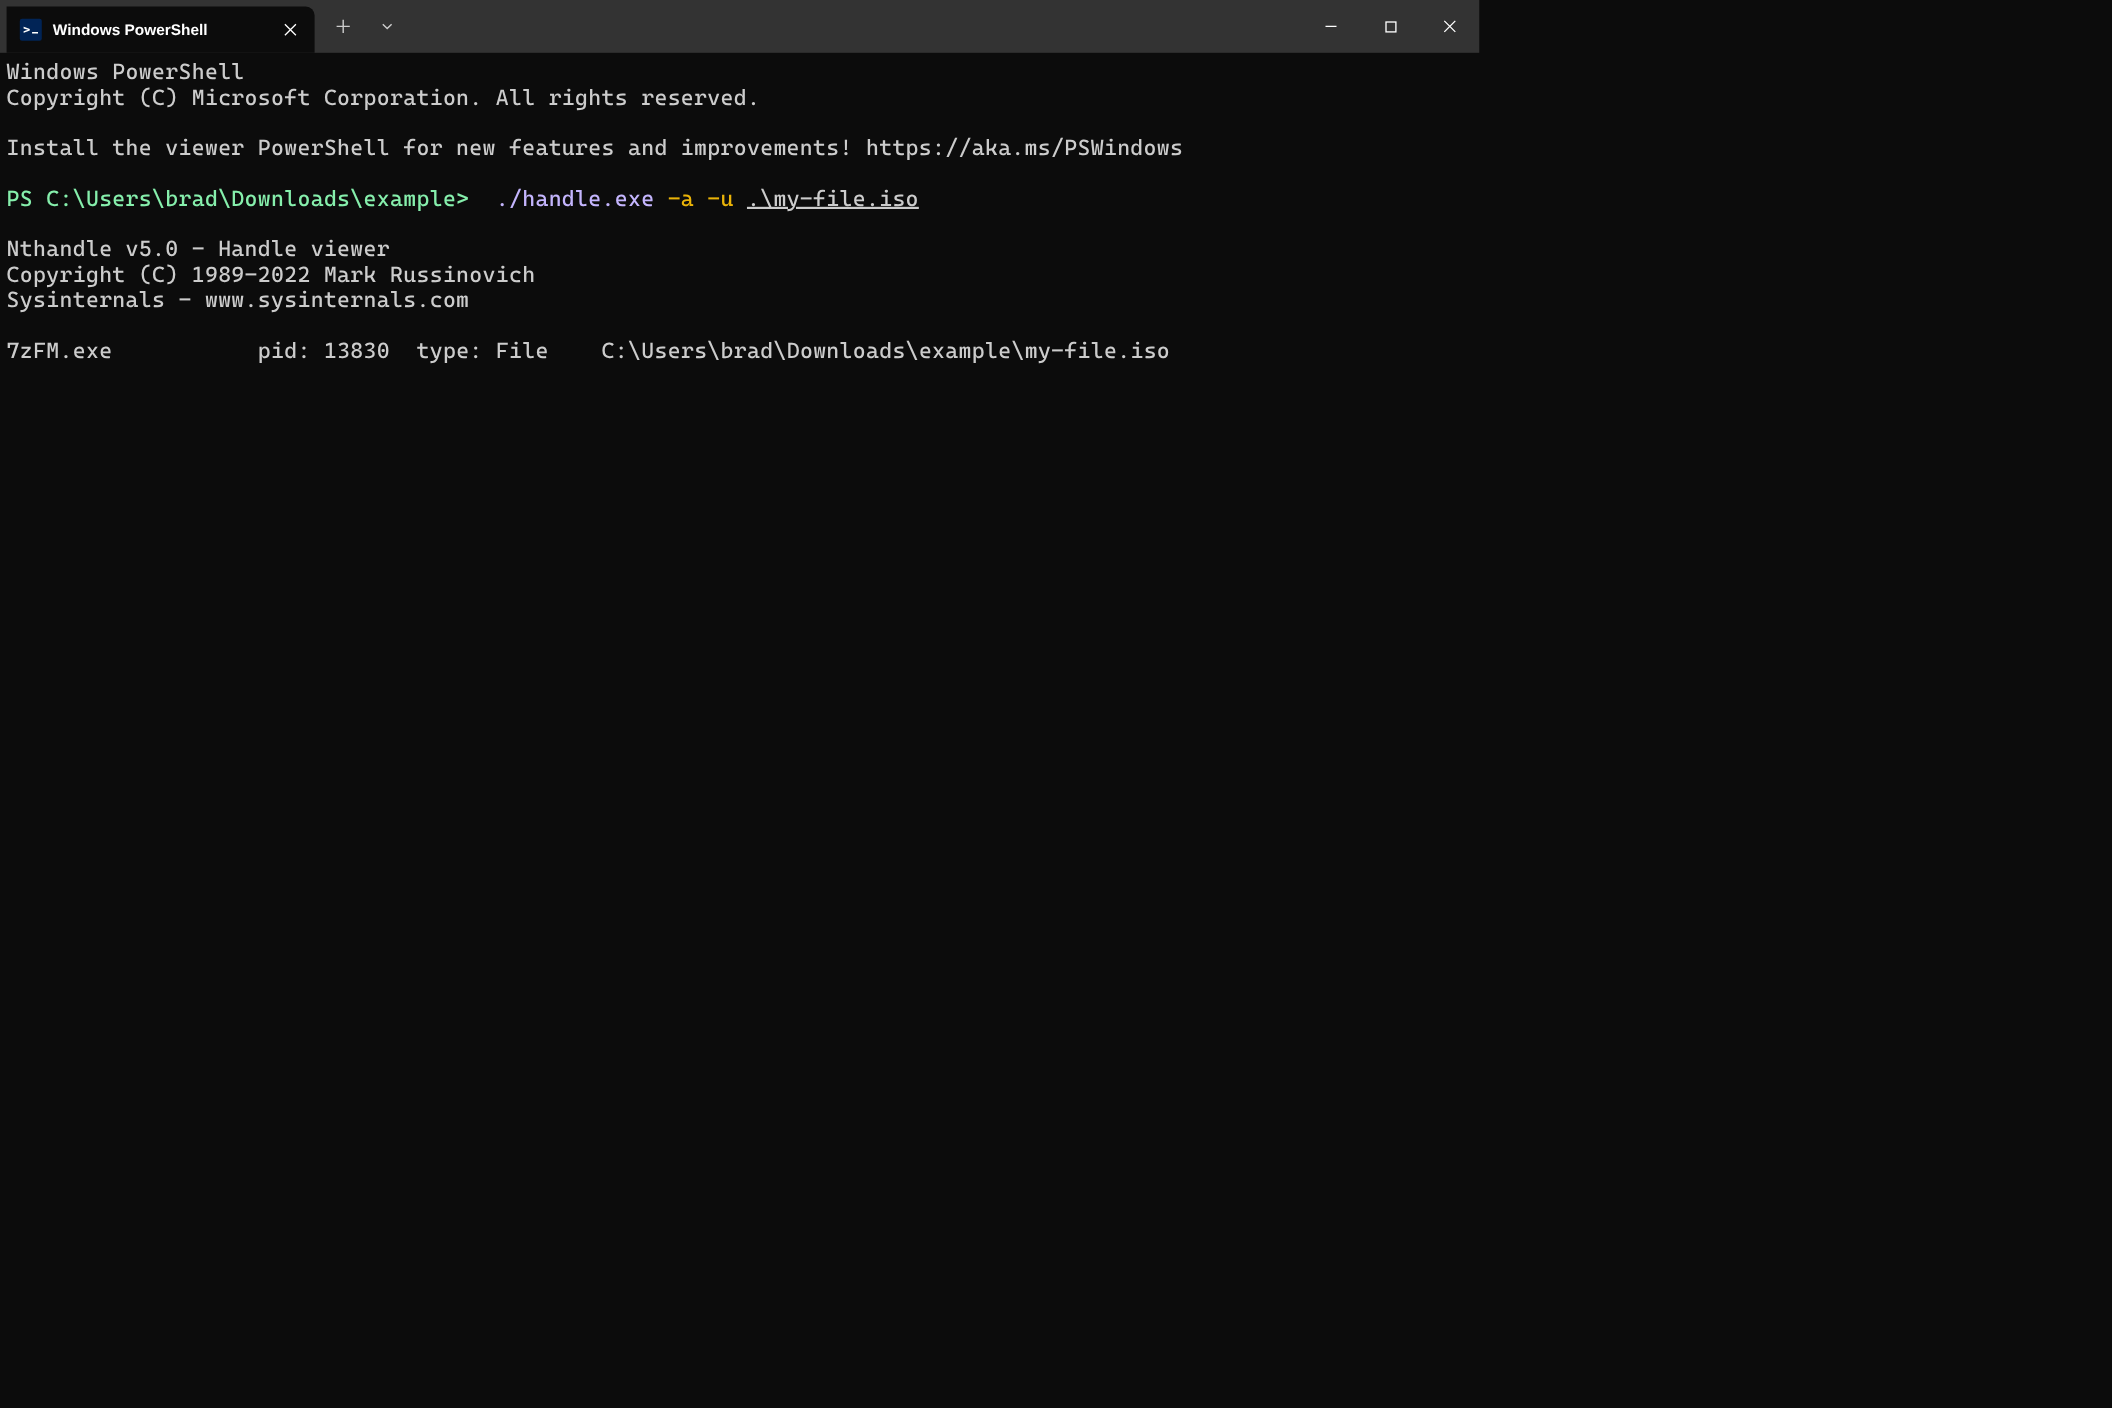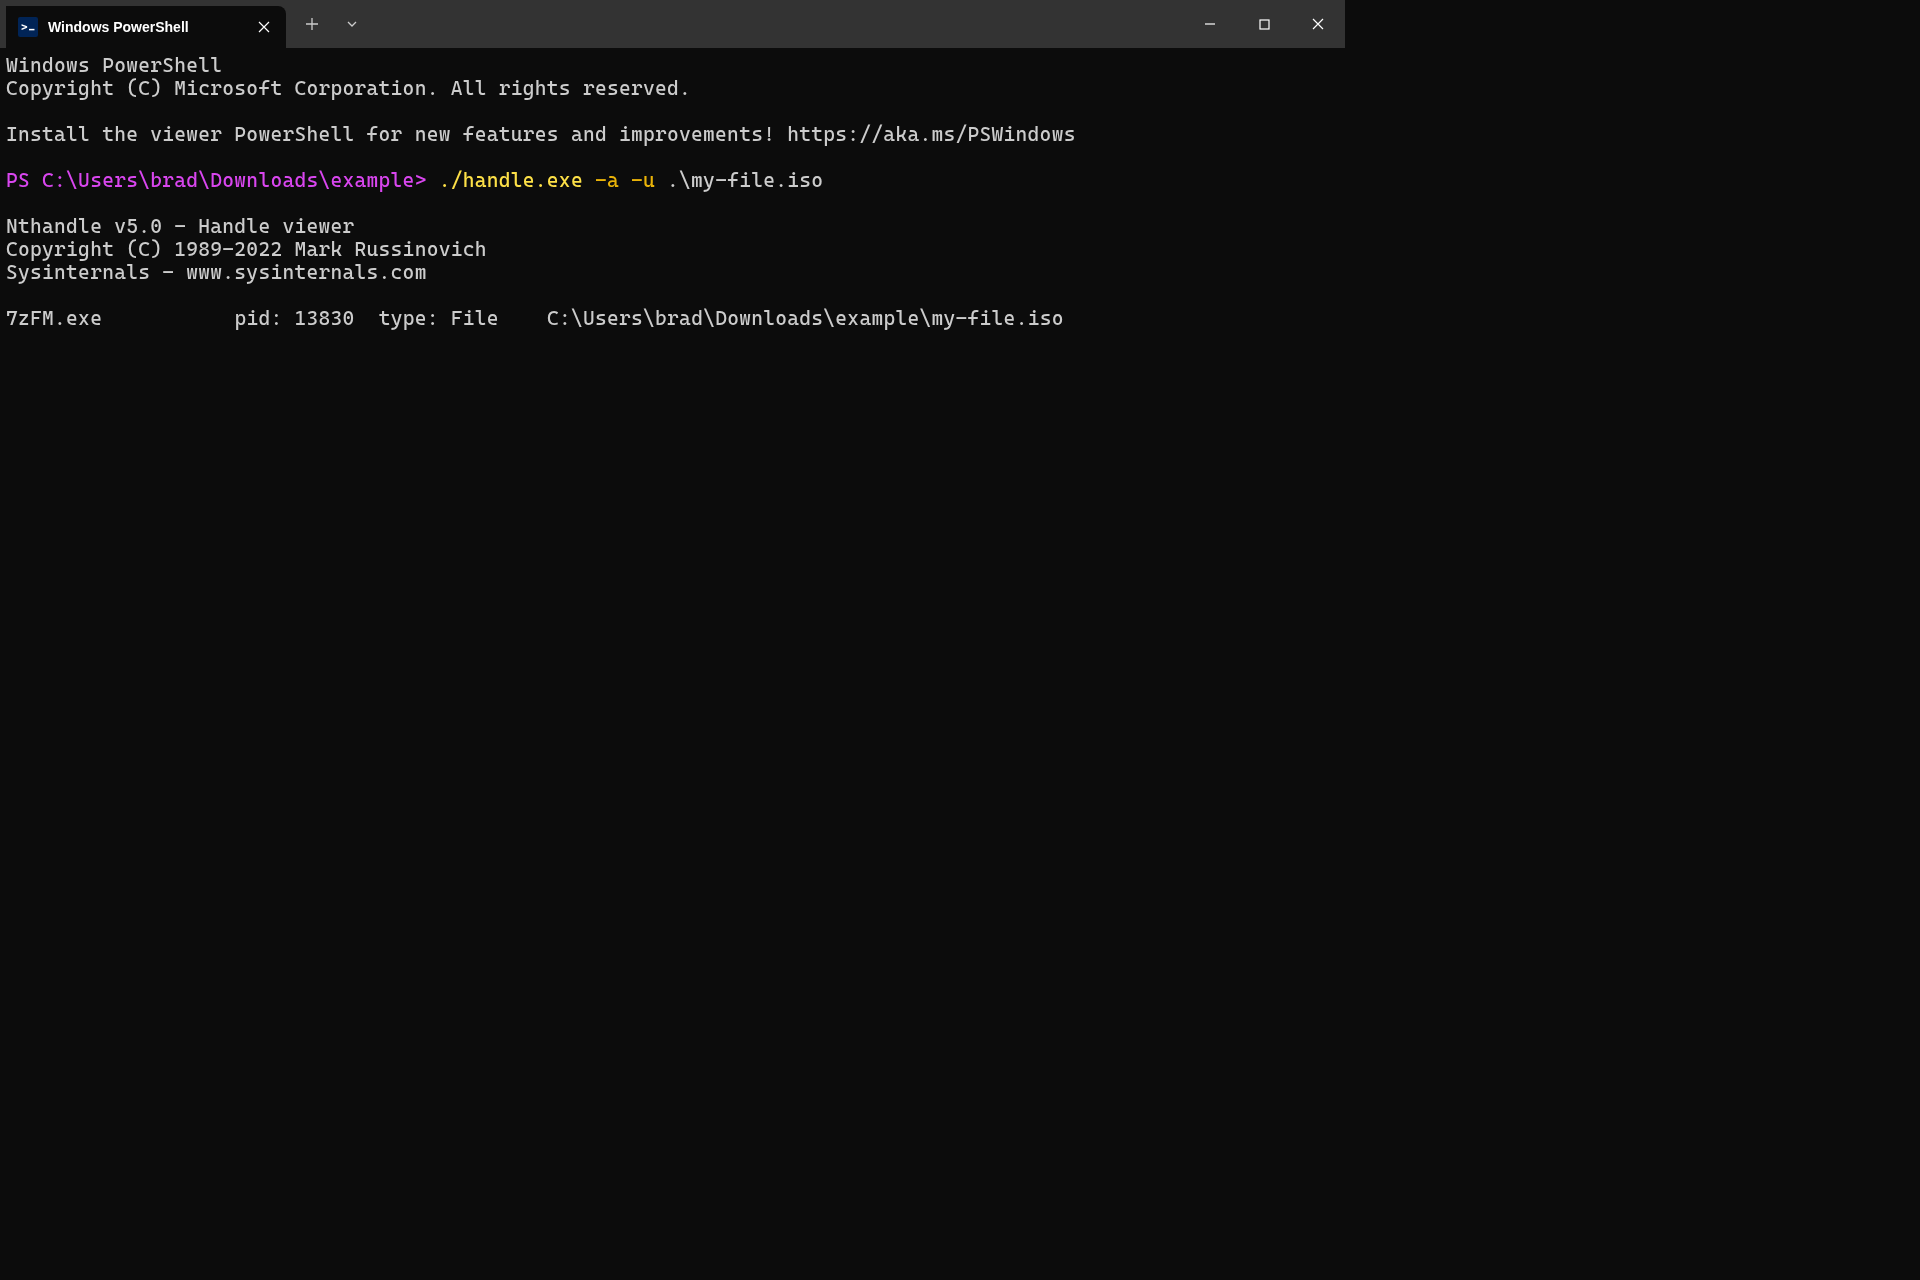--- a/index.html
+++ b/index.html
@@ -113,30 +113,32 @@
     }
     .terminal-content {
       padding: 6px 6px;
       color: #cccccc;
       font-size: 20px;
       line-height: 23px;
       letter-spacing: 0.3px;
       white-space: pre;
     }
     .prompt-prefix {
-      color: #d946ef;
+      color: #86efac;
     }
     .cmd-exe {
-      color: #fde047;
+      color: #c4b5fd;
+      margin-left: 12px;
     }
     .cmd-flags {
       color: #eab308;
     }
     .cmd-arg {
       color: #cccccc;
+      text-decoration: underline;
     }
   </style>
 </head>
 <body>
 
 <div class="titlebar">
   <div class="tab">
     <div class="tab-icon"></div>
     <div class="tab-title">Windows PowerShell</div>
     <div class="tab-close">

